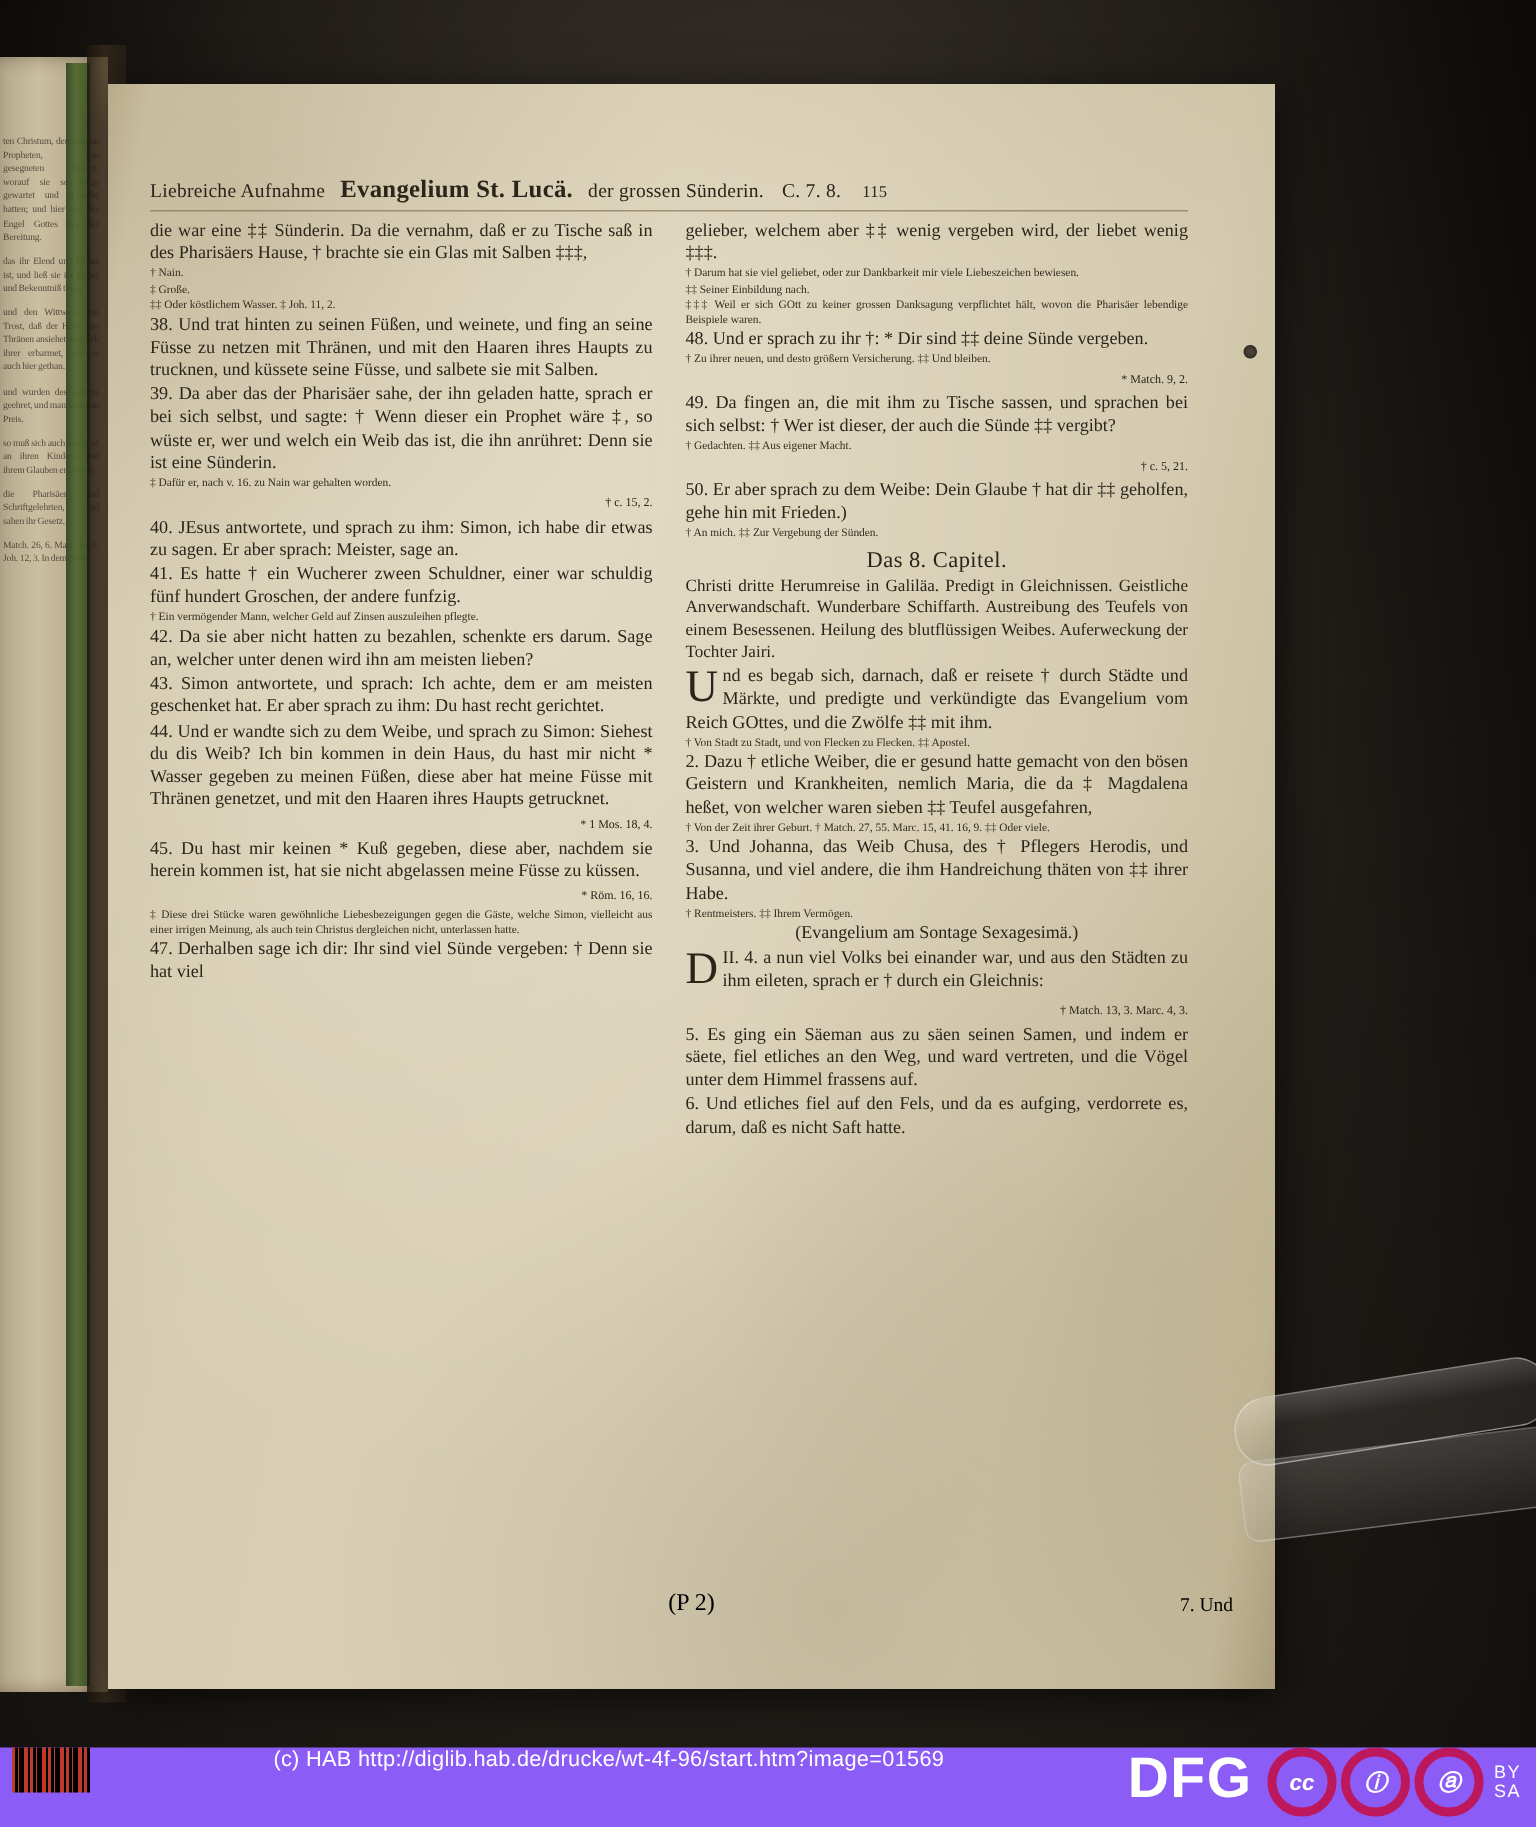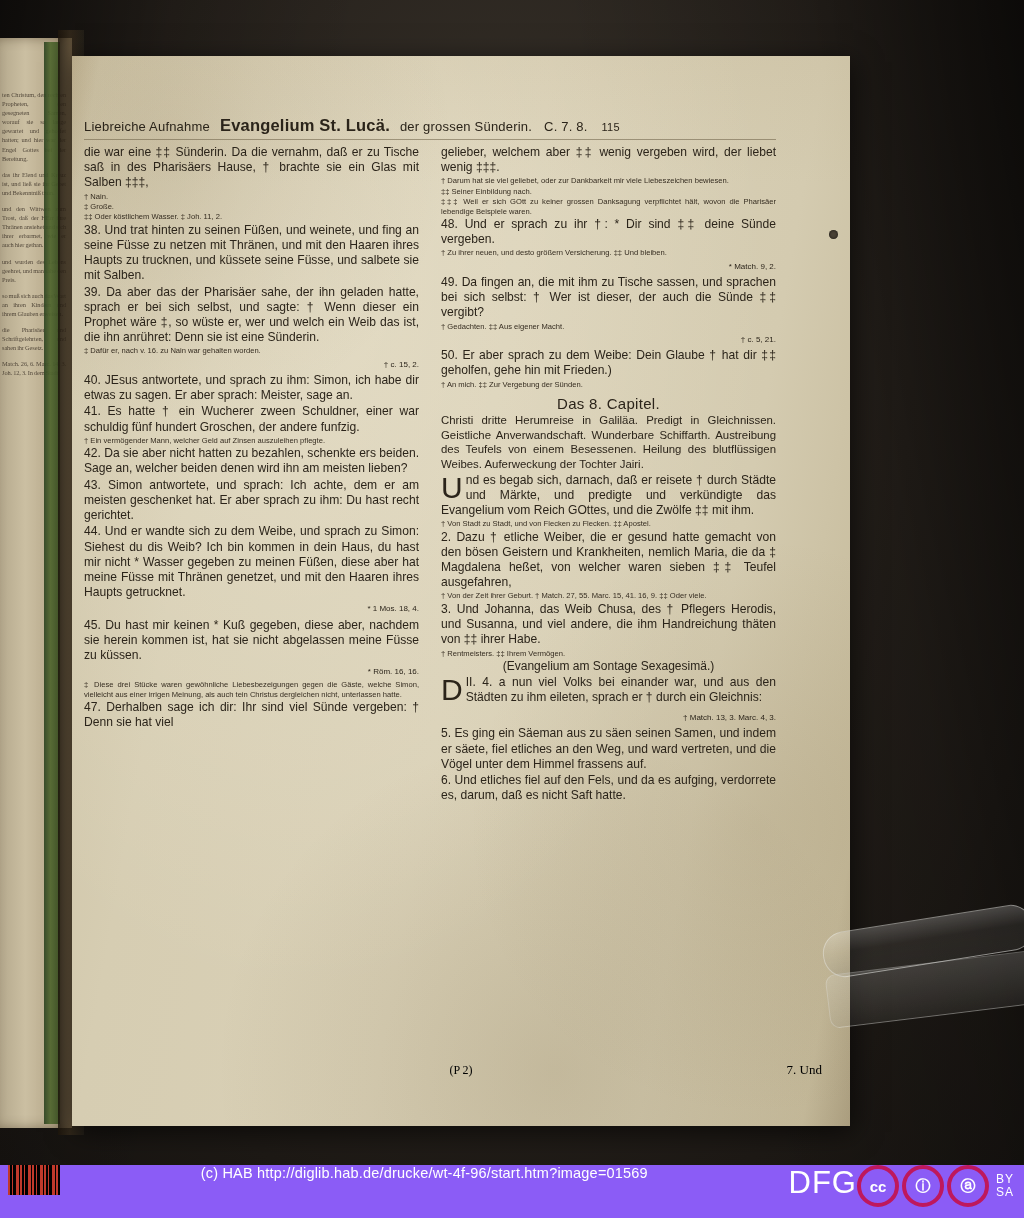--- a/index.html
+++ b/index.html
@@ -108,25 +108,25 @@
     top: 174px;
     width: 9px; height: 9px;
     border-radius: 50%;
     background: #4a4236;
     box-shadow: inset 0 0 3px rgba(0,0,0,0.7);
   }
 
   
   #text-block {
     position: absolute;
-    left: 12px;
+    left: 28px;
     top: 60px;
     width: 692px;
     color: #2b241a;
-    font-family: Liberation Sans, sans-serif;
+    font-family: Liberation Serif, serif;
   }
 
   .running-head {
     display: flex;
     align-items: baseline;
     font-size: 14.5px;
     letter-spacing: 0.2px;
     margin-bottom: 4px;
     white-space: nowrap;
   }
@@ -206,21 +206,21 @@
     position: absolute;
     right: 28px;
     bottom: 48px;
     font-size: 13px;
   }
   .signature {
     position: absolute;
     left: 50%;
     transform: translateX(-50%);
     bottom: 48px;
-    font-size: 12px;
+    font-size: 16px;
     margin-top: 24px;
   }
   .ref-right {
     font-size: 8px;
     text-align: right;
     margin: 0;
   }
 
   
   #glass-holder {
@@ -278,41 +278,43 @@
     flex: 1;
     text-align: center;
     color: #fff;
     font-family: "Liberation Sans", sans-serif;
     font-size: 14.5px;
     letter-spacing: 0.2px;
   }
   #dfg-logo {
     color: #fff;
     font-family: "Liberation Sans", sans-serif;
-    font-weight: normal;
-    font-size: 31px;
+    font-weight: bold;
+    font-size: 38px;
     letter-spacing: 1px;
+    margin-right: 10px;
   }
   #cc-block {
     display: flex;
     align-items: center;
     margin-right: 10px;
   }
   .cc-badge {
     width: 34px; height: 34px;
     border-radius: 50%;
-    border: 4px solid #be185d;
+    border: 6px solid #be185d;
     color: #fff;
     display: flex;
     align-items: center;
     justify-content: center;
     font-family: "Liberation Sans", sans-serif;
     font-size: 15px;
     font-weight: bold;
     margin-right: 3px;
+    font-style: italic;
   }
   #cc-text {
     color: #fff;
     font-family: "Liberation Sans", sans-serif;
     font-size: 12px;
     line-height: 13px;
     margin-left: 4px;
   }
   #cc-text div { letter-spacing: 1px; }
 </style>
@@ -379,21 +381,21 @@
         </p>
 
         <p class="verse">
           <span>41.</span>
           <span>Es hatte † ein Wucherer zween Schuldner, einer war schuldig fünf hundert Groschen, der andere funfzig.</span>
         </p>
         <p class="footnote">† Ein vermögender Mann, welcher Geld auf Zinsen auszuleihen pflegte.</p>
 
         <p class="verse">
           <span>42.</span>
-          <span>Da sie aber nicht hatten zu bezahlen, schenkte ers beiden.  Sage an, welcher beiden denen wird ihn am meisten lieben?</span>
+          <span>Da sie aber nicht hatten zu bezahlen, schenkte ers darum.  Sage an, welcher unter denen wird ihn am meisten lieben?</span>
         </p>
 
         <p class="verse">
           <span>43.</span>
           <span>Simon antwortete, und sprach: Ich achte, dem er am meisten geschenket hat.  Er aber sprach zu ihm: Du hast recht gerichtet.</span>
         </p>
 
         <p class="verse">
           <span>44.</span>
           <span>Und er wandte sich zu dem Weibe, und sprach zu Simon: Siehest du dis Weib? Ich bin kommen in dein Haus, du hast mir nicht * Wasser gegeben zu meinen Füßen, diese aber hat meine Füsse mit Thränen genetzet, und mit den Haaren ihres Haupts getrucknet.</span>

